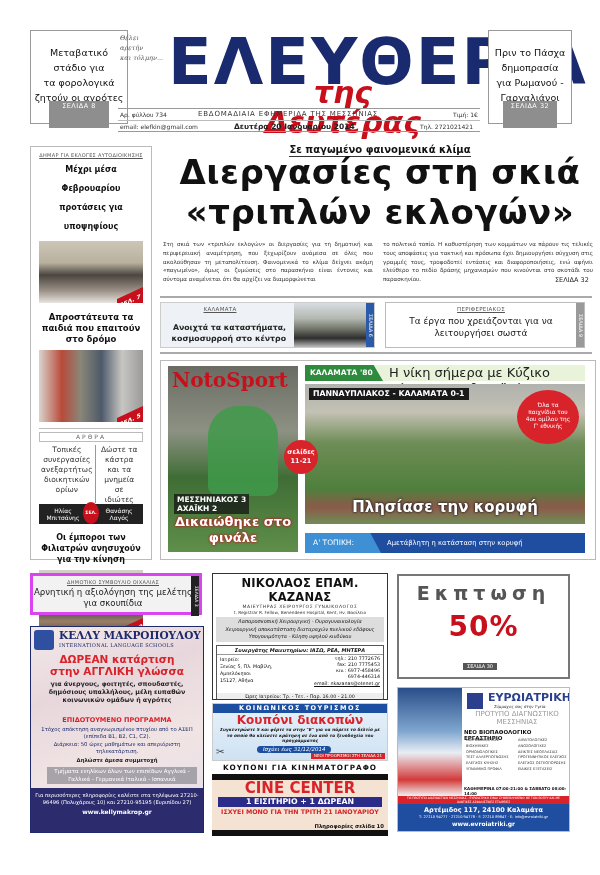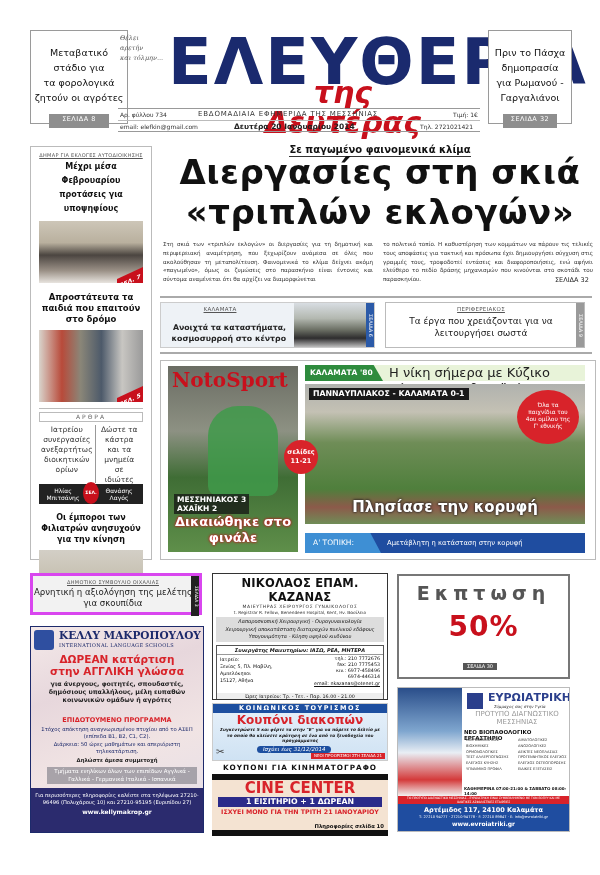--- a/index.html
+++ b/index.html
@@ -1,19 +1,19 @@
 <!DOCTYPE html>
 <html><head>
 <meta charset="utf-8">
 <style>
 *{box-sizing:border-box;margin:0;padding:0}
 body{width:600px;height:875px;background:#fff;font-family:"DejaVu Sans",sans-serif;color:#111;position:relative;overflow:hidden}
 .abs{position:absolute}
 .side-box{border:1px solid #9a9a9a;background:#fff;text-align:center;font-size:9.5px;line-height:15px;padding-top:14px}
-.side-tag{position:absolute;left:18px;right:18px;bottom:-5px;height:14px;background:#8e8e8e;color:#fff;font-size:6.5px;line-height:10px;letter-spacing:.5px}
+.side-tag{position:absolute;left:18px;right:18px;bottom:-5px;height:27px;background:#8e8e8e;color:#fff;font-size:6.5px;line-height:10px;letter-spacing:.5px}
 .logo{font-family:"DejaVu Sans",sans-serif;font-weight:bold;color:#1a2a6e;font-size:64px;letter-spacing:2px;line-height:64px}
 .sub-logo{color:#c8101c;font-style:italic;font-weight:bold;font-size:30px;line-height:30px}
 .tiny{font-size:6px;color:#333}
 .hr{position:absolute;height:1px;background:#888}
 .photo{background:linear-gradient(135deg,#6b6f73,#a9a59a 40%,#4c4a48 70%,#8c8780);position:relative;overflow:hidden}
 .sel{position:absolute;right:0;bottom:0;width:26px;height:16px;background:#c8101c;color:#fff;font-size:6px;font-weight:bold;text-align:center;line-height:16px;transform:skewY(-25deg);transform-origin:right bottom}
 .left-col{border:1px solid #bbb;background:#fff}
 .h-small{font-size:9.5px;font-weight:bold;text-align:center;line-height:12px}
 .kicker{font-size:5px;color:#555;text-align:center;text-decoration:underline;letter-spacing:.3px}
 .sport-photo{background:linear-gradient(180deg,#6a6c63 0%,#8d9183 35%,#3f6d35 60%,#5f8f4a 100%)}
@@ -52,32 +52,32 @@
 <div class="abs side-box" style="left:488px;top:30px;width:84px;height:94px">
   <div>Πριν το Πάσχα</div>
   <div>δημοπρασία</div>
   <div>για Ρωμανού -</div>
   <div>Γαργαλιάνοι</div>
   <div class="side-tag" style="left:14px;right:14px">ΣΕΛΙΔΑ 32</div>
 </div>
 
 <div class="abs left-col" style="left:30px;top:146px;width:122px;height:414px">
   <div class="kicker" style="margin-top:5px">ΔΗΜΑΡ ΓΙΑ ΕΚΛΟΓΕΣ ΑΥΤΟΔΙΟΙΚΗΣΗΣ</div>
-  <div class="h-small" style="font-size:8px;line-height:14px;margin:2px 18px 0">Μέχρι μέσα Φεβρουαρίου προτάσεις για υποψηφίους</div>
+  <div class="h-small" style="font-size:8px;line-height:19px;margin:2px 18px 0">Μέχρι μέσα Φεβρουαρίου προτάσεις για υποψηφίους</div>
   <div class="photo" style="margin:5px 8px 0;height:62px;background:linear-gradient(180deg,#cdc6b8 0,#b9b09e 35%,#4b4540 55%,#9a9086 80%,#e8e4df 100%)">
     <div class="sel">ΣΕΛ. 7</div>
   </div>
   <div class="h-small" style="margin:9px 4px 0;font-size:8.5px;line-height:11px">Απροστάτευτα τα παιδιά που επαιτούν στο δρόμο</div>
   <div class="photo" style="margin:5px 8px 0;height:72px;background:linear-gradient(90deg,#d9d4cc 0,#b84a3a 22%,#8a8678 40%,#4d5a6a 60%,#c8c6c2 80%,#9a9a9a 100%)">
     <div class="sel">ΣΕΛ. 5</div>
   </div>
   <div style="margin:6px 8px 0;height:1px;background:#bbb"></div>
   <div style="margin:3px 8px 0;border:1px solid #bbb;font-size:6px;letter-spacing:2px;color:#666;text-align:center;line-height:8px">ΑΡΘΡΑ</div>
   <div style="display:flex;margin:3px 8px 0;height:58px">
-    <div style="flex:1;font-size:7.5px;line-height:10px;text-align:center;color:#333;border-right:1px solid #999;padding:0 2px">Ιατρείου συνεργασίες ανεξαρτήτως διοικητικών ορίων</div>
+    <div style="flex:1;font-size:7.5px;line-height:10px;text-align:center;color:#333;border-right:1px solid #999;padding:0 2px">Τοπικές συνεργασίες ανεξαρτήτως διοικητικών ορίων</div>
     <div style="flex:1;font-size:7.5px;line-height:10px;text-align:center;color:#333;padding:0 4px">Δώστε τα κάστρα και τα μνημεία σε ιδιώτες</div>
   </div>
   <div style="display:flex;margin:1px 8px 0;height:20px;background:#222;position:relative">
     <div style="flex:1;color:#fff;font-size:6px;text-align:center;padding:3px 6px 0 2px;line-height:7px">Ηλίας Μπιτσάνης</div>
     <div style="flex:1;color:#fff;font-size:6px;text-align:center;padding:3px 2px 0 6px;line-height:7px">Θανάσης Λαγός</div>
     <div style="position:absolute;left:44px;top:-2px;width:16px;height:22px;border-radius:50%;background:#c8101c;color:#fff;font-size:4.5px;font-weight:bold;text-align:center;line-height:22px">ΣΕΛ. 2</div>
   </div>
   <div class="h-small" style="margin:8px 8px 0;font-size:8px;line-height:11px">Οι έμποροι των Φιλιατρών ανησυχούν για την κίνηση</div>
   <div class="photo" style="margin:5px 8px 0;height:64px;background:linear-gradient(180deg,#d3cfc6 0,#c9c3b5 35%,#3a3f4a 60%,#9b7f67 80%,#5a4a3f 100%)">
     <div class="sel">ΣΕΛ. 10</div>

